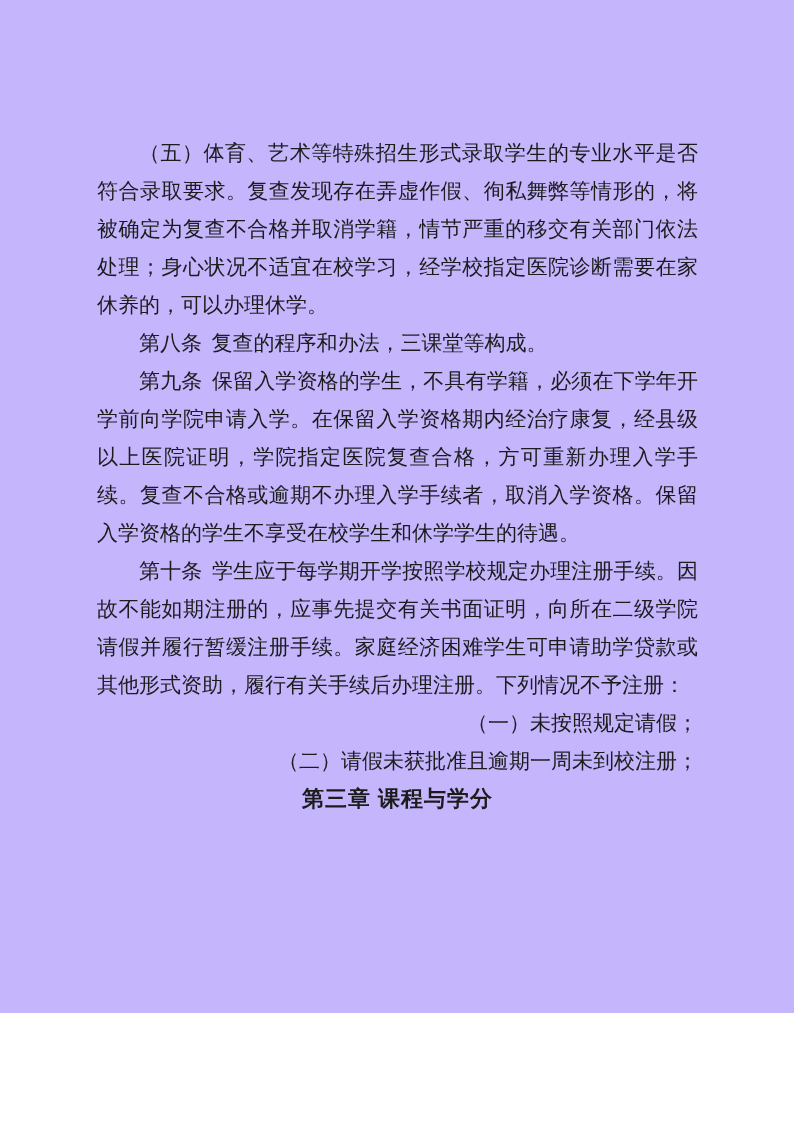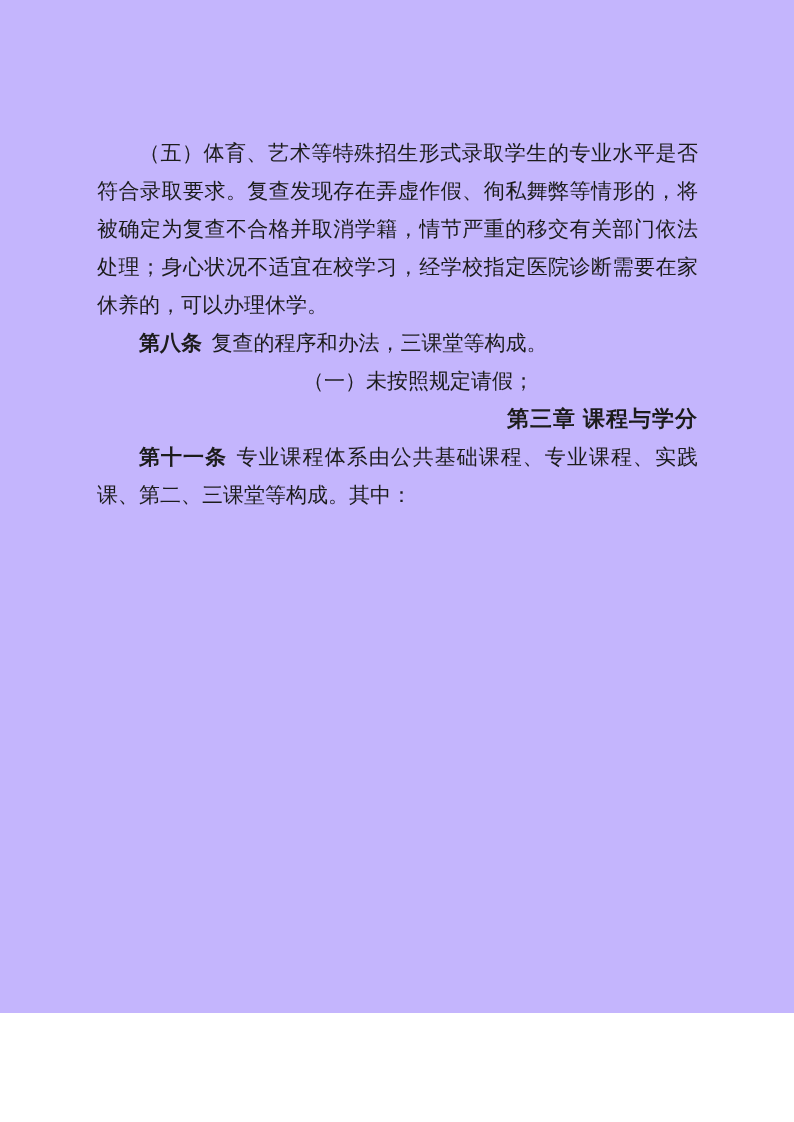--- a/index.html
+++ b/index.html
@@ -25,49 +25,51 @@
     color: #1c1c1c;
   }
   .para {
     margin: 0;
     text-align: justify;
     text-justify: inter-ideograph;
     text-indent: 2em;
   }
   .list-item {
     margin: 0;
-    text-align: center;
+    text-align: right;
     text-indent: 2em;
   }
   .lead {
-    font-weight: bold;
+    font-weight: normal;
     margin-right: 0.45em;
   }
   .chapter-heading {
     margin: 0;
-    text-align: right;
+    text-align: center;
     text-indent: 0;
     font-weight: bold;
     font-size: 22px;
     font-family: "Liberation Sans", "DejaVu Sans", sans-serif;
     letter-spacing: 1px;
   }
 </style>
 </head>
 <body>
 
 <div class="page">
   <div class="text-block">
 
     <p class="para"><span>（五）体育、艺术等特殊招生形式录取学生的专业水平是否符合录取要求。复查发现存在弄虚作假、徇私舞弊等情形的，将被确定为复查不合格并取消学籍，情节严重的移交有关部门依法处理；身心状况不适宜在校学习，经学校指定医院诊断需要在家休养的，可以办理休学。</span></p>
 
     <p class="para"><span class="lead">第八条</span><span>复查的程序和办法，三课堂等构成。</span></p>
 
+    <p class="para"><span class="lead">第九条</span><span>保留入学资格的学生，不具有学籍，必须在下学年开学前向学院申请入学。在保留入学资格期内经治疗康复，经县级以上医院证明，学院指定医院复查合格，方可重新办理入学手续。复查不合格或逾期不办理入学手续者，取消入学资格。保留入学资格的学生不享受在校学生和休学学生的待遇。</span></p>
 
+    <p class="para"><span class="lead">第十条</span><span>学生应于每学期开学按照学校规定办理注册手续。因故不能如期注册的，应事先提交有关书面证明，向所在二级学院请假并履行暂缓注册手续。家庭经济困难学生可申请助学贷款或其他形式资助，履行有关手续后办理注册。下列情况不予注册：</span></p>
 
     <p class="list-item">（一）未按照规定请假；</p>
+    <p class="list-item">（二）请假未获批准且逾期一周未到校注册；</p>
 
     <p class="chapter-heading">第三章 课程与学分</p>
 
-    <p class="para"><span class="lead">第十一条</span><span>专业课程体系由公共基础课程、专业课程、实践课、第二、三课堂等构成。其中：</span></p>
 
   </div>
 </div>
 
 </body></html>

